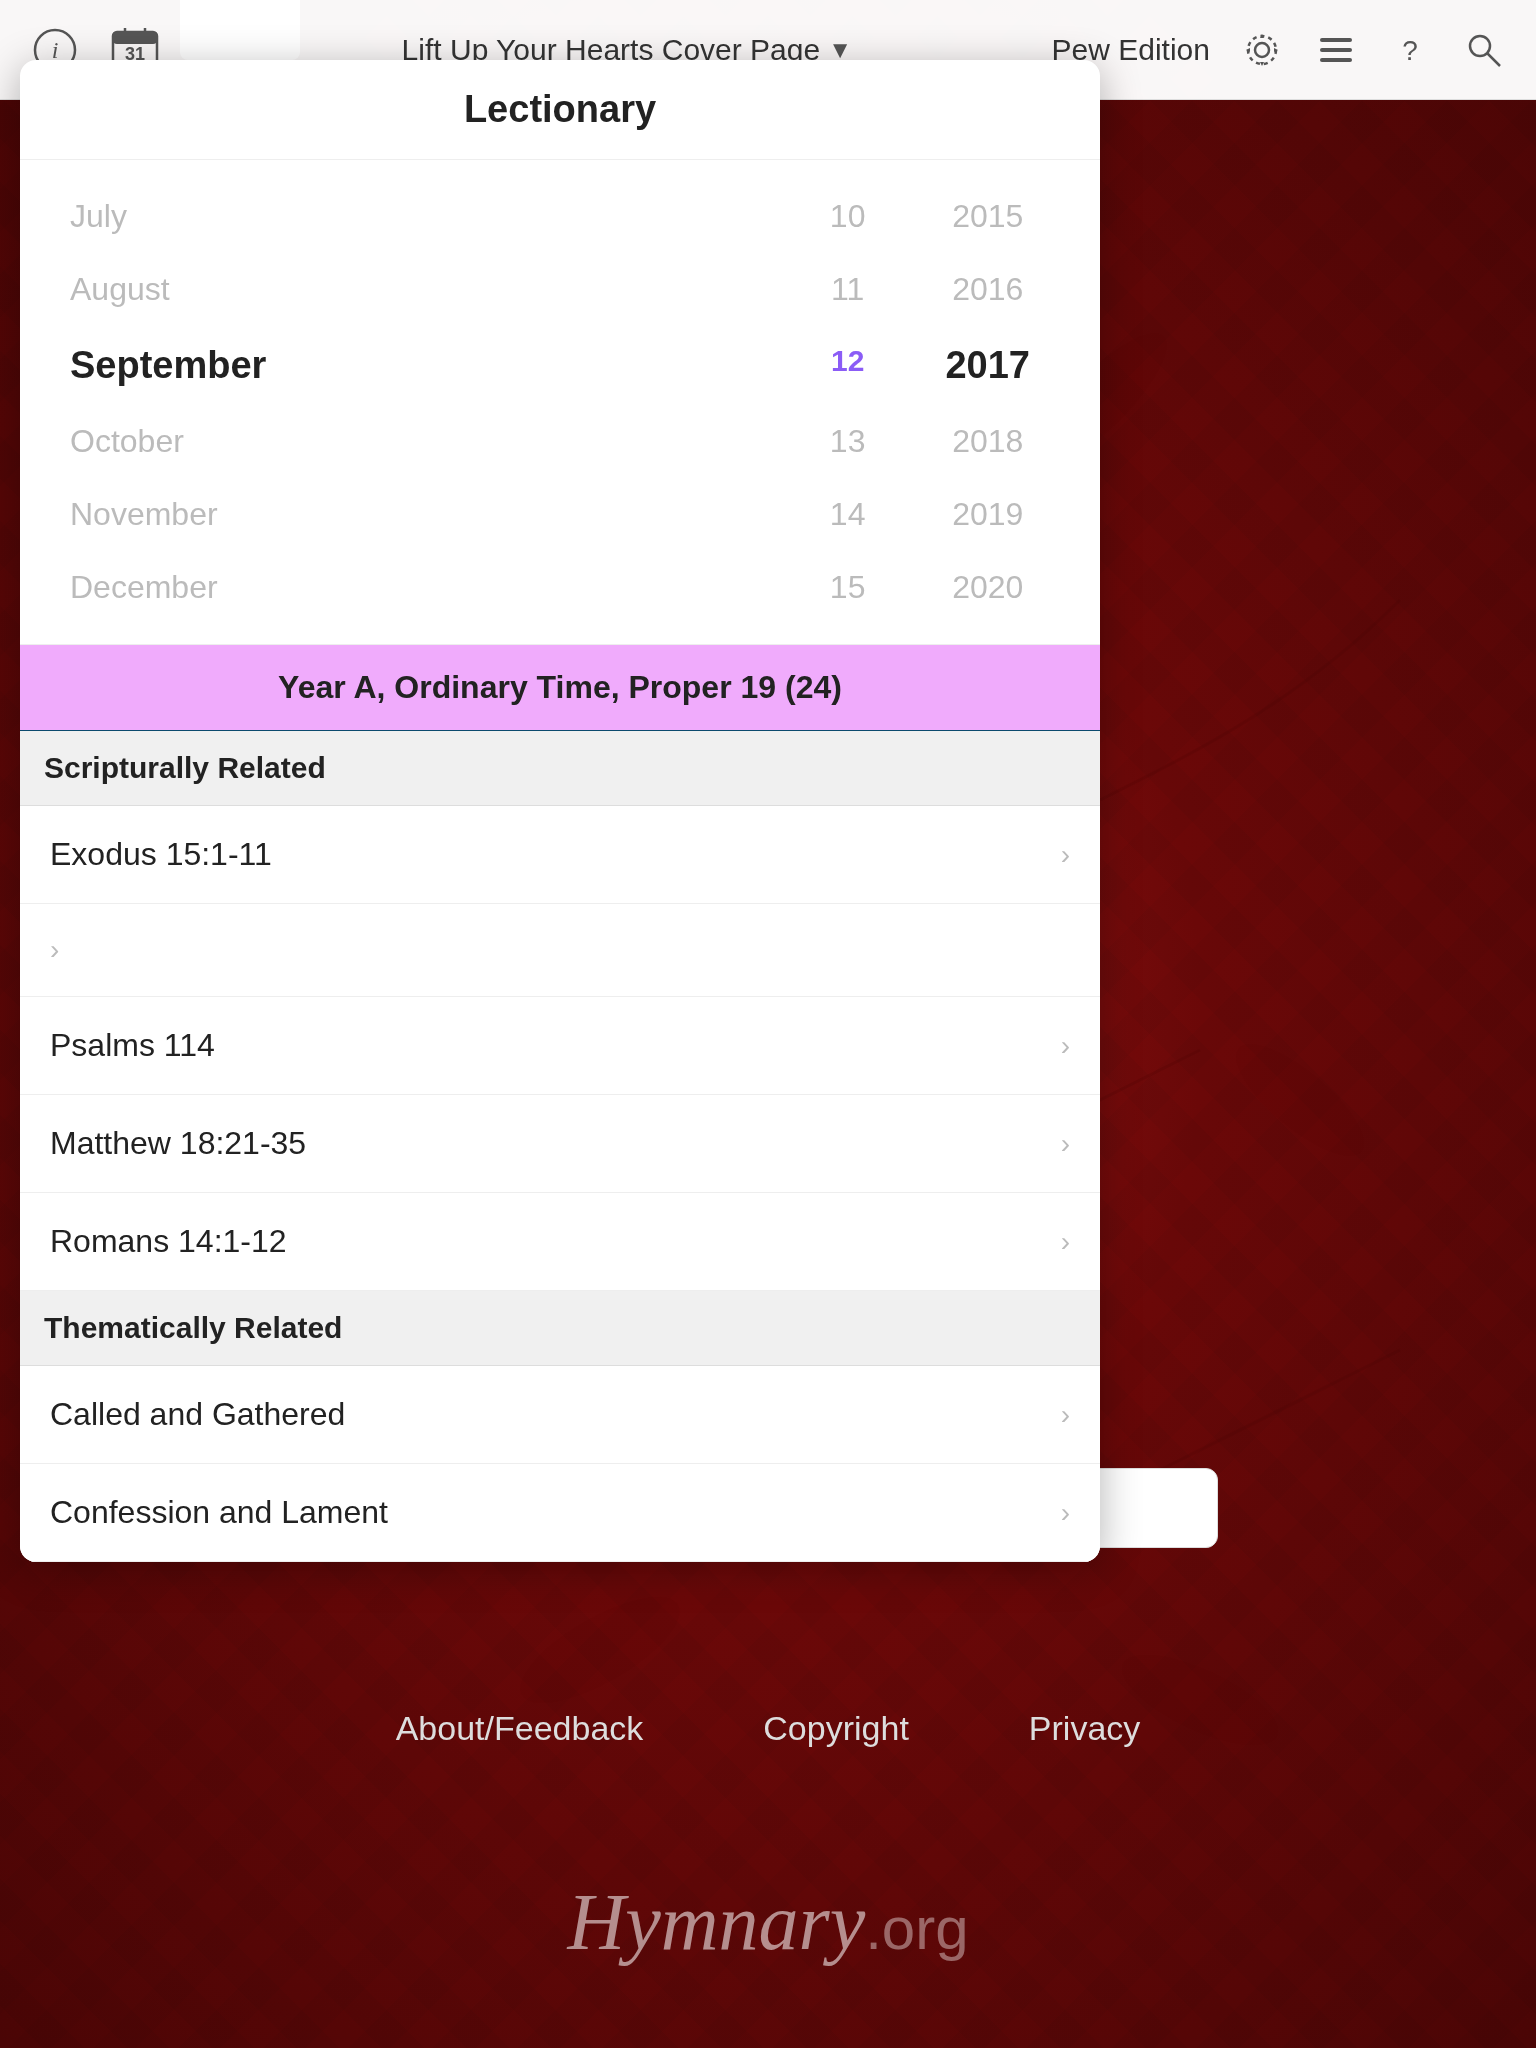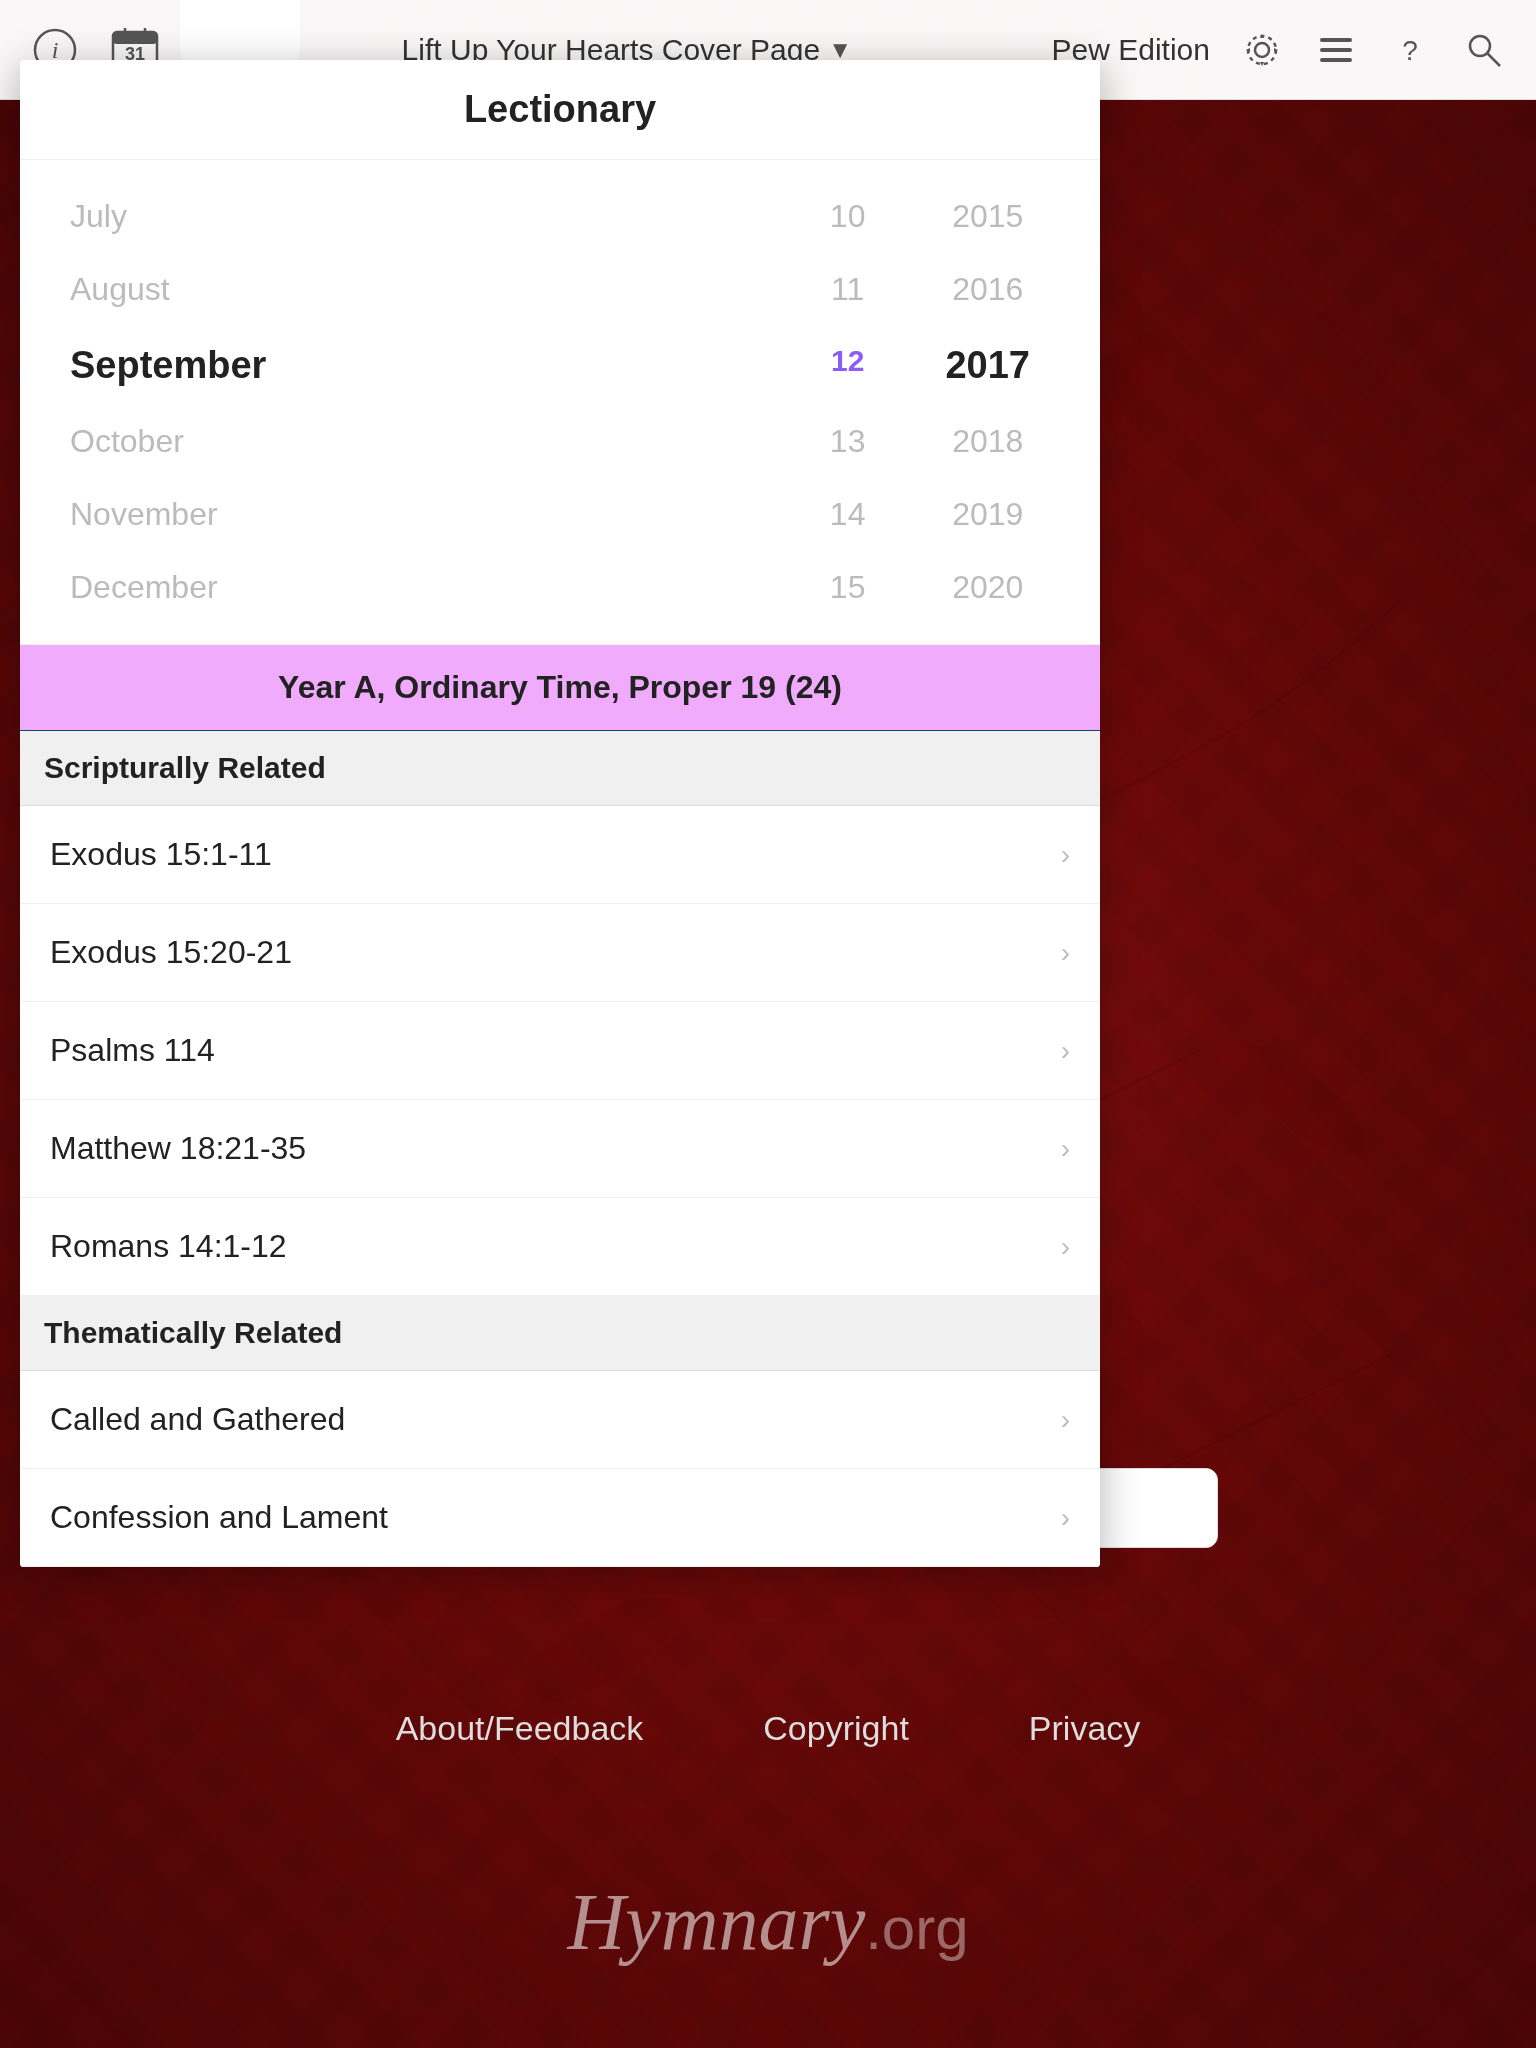--- a/index.html
+++ b/index.html
@@ -148,21 +148,21 @@
       color: #555;
     }
 
     
     .lectionary-panel {
       position: absolute;
       top: 60px;
       left: 20px;
       width: 1080px;
       background: white;
-      border-radius: 4px;
+      border-radius: 16px;
       box-shadow: 0 8px 40px rgba(0,0,0,0.3);
       z-index: 200;
       overflow: hidden;
     }
 
     .lectionary-header {
       padding: 28px 30px;
       text-align: center;
       border-bottom: 1px solid #eee;
     }
@@ -496,21 +496,20 @@
   </div>
 
   <div class="section-header">Scripturally Related</div>
 
   <div class="scripture-item">
     <span class="scripture-item-text">Exodus 15:1-11</span>
     <span class="scripture-item-arrow">›</span>
   </div>
 
   <div class="scripture-item">
-    <span class="scripture-item-text">Exodus 15:20-21</span>
     <span class="scripture-item-arrow">›</span>
   </div>
 
   <div class="scripture-item">
     <span class="scripture-item-text">Psalms 114</span>
     <span class="scripture-item-arrow">›</span>
   </div>
 
   <div class="scripture-item">
     <span class="scripture-item-text">Matthew 18:21-35</span>

